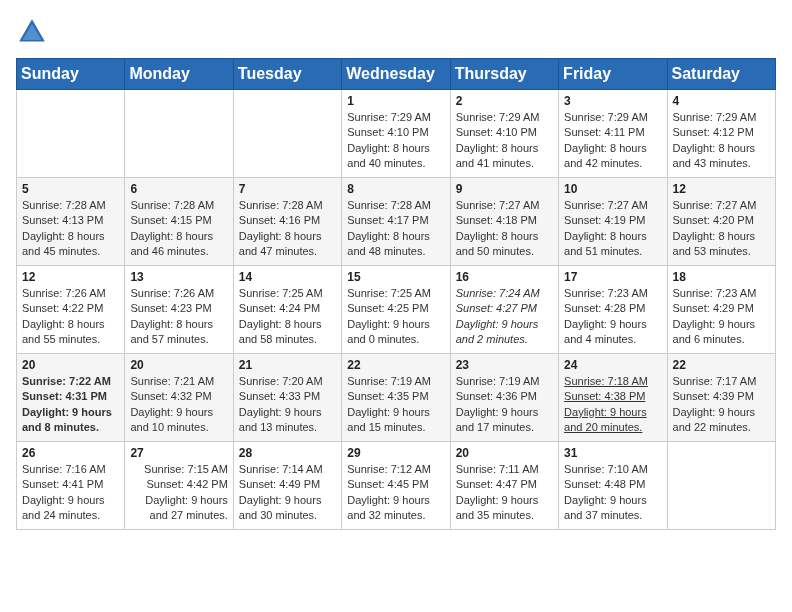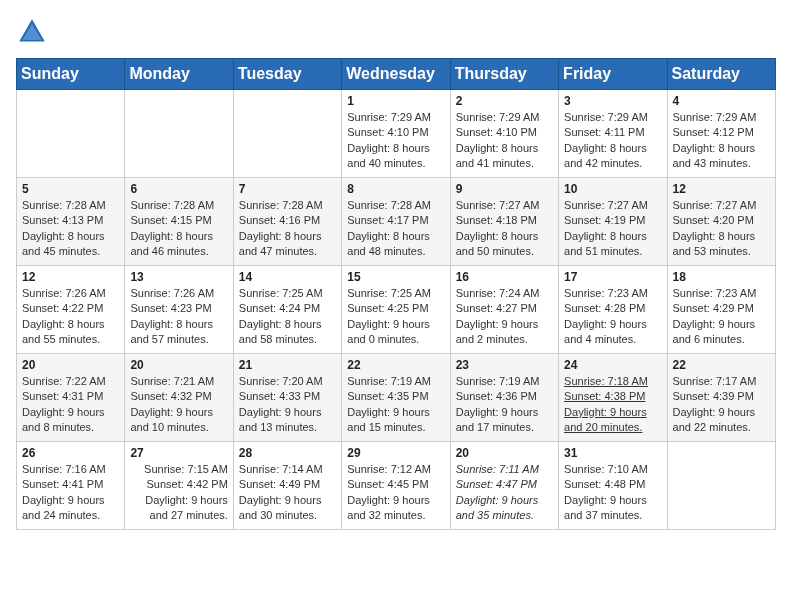--- a/index.html
+++ b/index.html
@@ -243,21 +243,21 @@
           </td>
           <td>
             <span class="day-number">15</span>
             <div class="day-info" style="white-space: pre-line;">Sunrise: 7:25 AM
 Sunset: 4:25 PM
 Daylight: 9 hours
 and 0 minutes.</div>
           </td>
           <td>
             <span class="day-number">16</span>
-            <div class="day-info" style="white-space: pre-line;">Sunrise: 7:24 AM
+            <div class="day-info" style="white-space: pre-line; font-style: italic;">Sunrise: 7:24 AM
 Sunset: 4:27 PM
 Daylight: 9 hours
 and 2 minutes.</div>
           </td>
           <td>
             <span class="day-number">17</span>
             <div class="day-info" style="white-space: pre-line;">Sunrise: 7:23 AM
 Sunset: 4:28 PM
 Daylight: 9 hours
 and 4 minutes.</div>
@@ -266,21 +266,21 @@
             <span class="day-number">18</span>
             <div class="day-info" style="white-space: pre-line;">Sunrise: 7:23 AM
 Sunset: 4:29 PM
 Daylight: 9 hours
 and 6 minutes.</div>
           </td>
         </tr>
         <tr>
           <td>
             <span class="day-number">20</span>
-            <div class="day-info" style="white-space: pre-line;">Sunrise: 7:22 AM
+            <div class="day-info" style="white-space: pre-line; font-weight: bold;">Sunrise: 7:22 AM
 Sunset: 4:31 PM
 Daylight: 9 hours
 and 8 minutes.</div>
           </td>
           <td>
             <span class="day-number">20</span>
             <div class="day-info" style="white-space: pre-line;">Sunrise: 7:21 AM
 Sunset: 4:32 PM
 Daylight: 9 hours
 and 10 minutes.</div>
@@ -345,21 +345,21 @@
           </td>
           <td>
             <span class="day-number">29</span>
             <div class="day-info" style="white-space: pre-line;">Sunrise: 7:12 AM
 Sunset: 4:45 PM
 Daylight: 9 hours
 and 32 minutes.</div>
           </td>
           <td>
             <span class="day-number">20</span>
-            <div class="day-info" style="white-space: pre-line; font-style: italic;">Sunrise: 7:11 AM
+            <div class="day-info" style="white-space: pre-line;">Sunrise: 7:11 AM
 Sunset: 4:47 PM
 Daylight: 9 hours
 and 35 minutes.</div>
           </td>
           <td>
             <span class="day-number">31</span>
             <div class="day-info" style="white-space: pre-line;">Sunrise: 7:10 AM
 Sunset: 4:48 PM
 Daylight: 9 hours
 and 37 minutes.</div>

